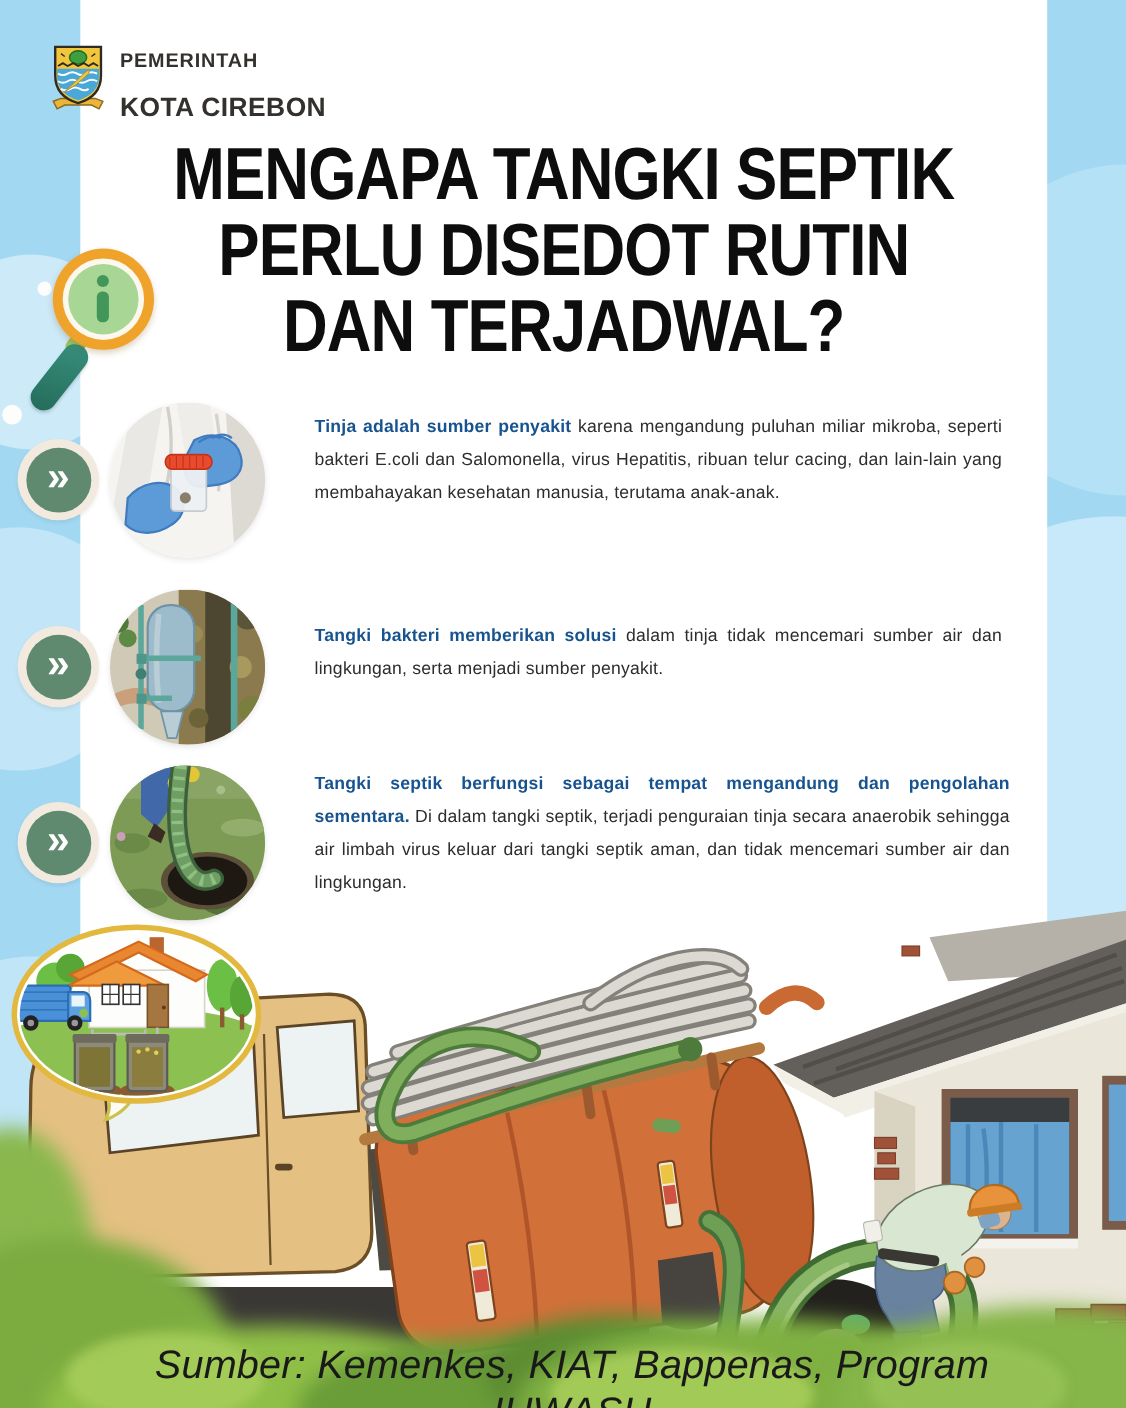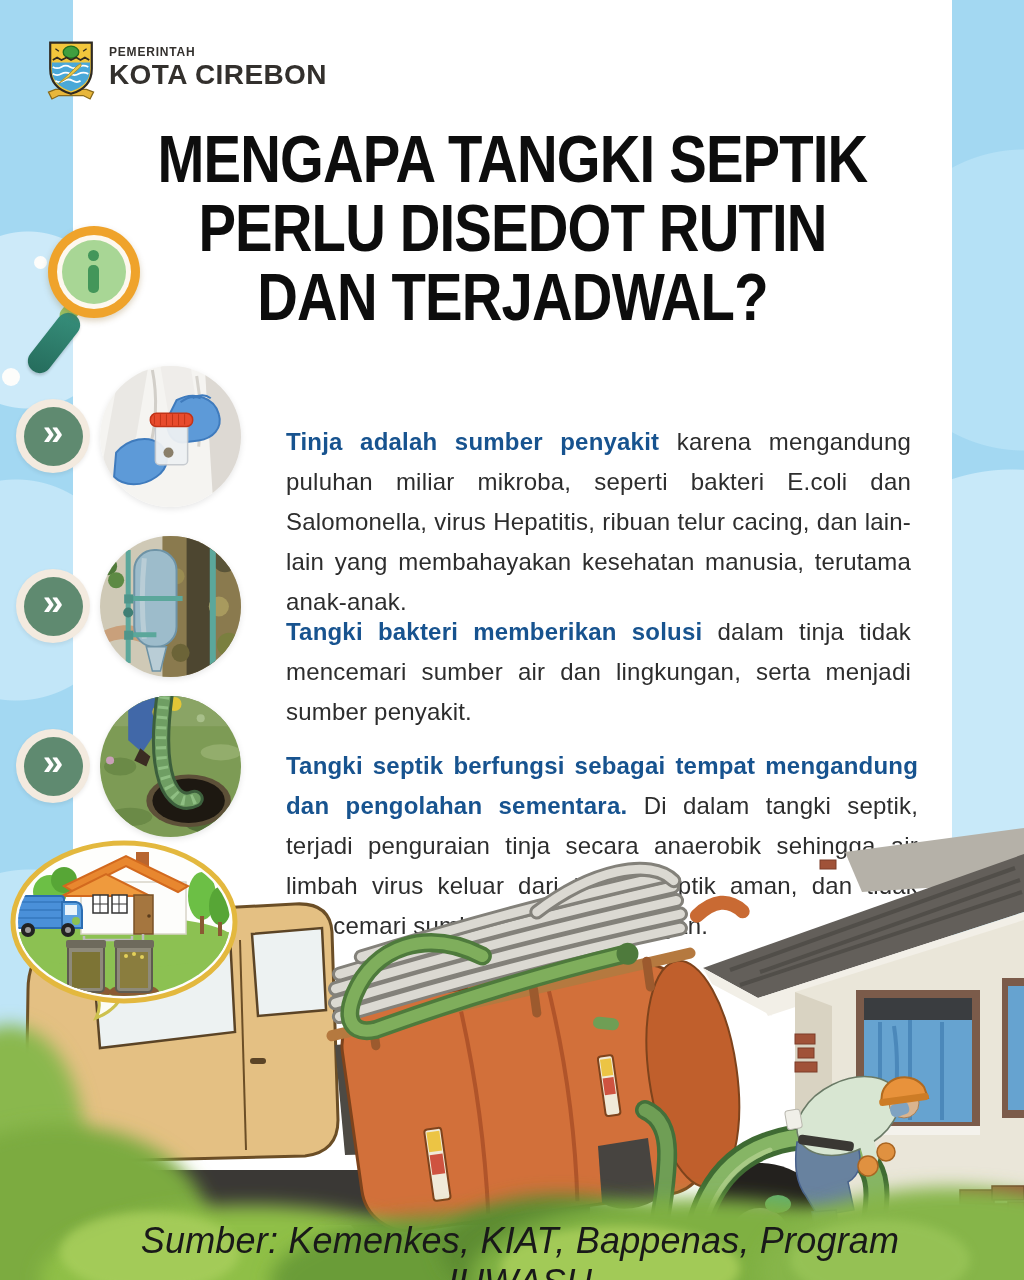--- a/index.html
+++ b/index.html
@@ -10,22 +10,22 @@
       radial-gradient(circle at 28px 320px,#cdeaf9 0 88px,rgba(205,234,249,0) 89px),
       radial-gradient(circle at 16px 590px,#c2e6f8 0 110px,rgba(194,230,248,0) 111px),
       radial-gradient(circle at 1012px 660px,#c8e9f9 0 190px,rgba(200,233,249,0) 191px),
       radial-gradient(circle at 1024px 300px,#b5e1f6 0 150px,rgba(181,225,246,0) 151px),
       radial-gradient(circle at 30px 1000px,#bfe5f7 0 130px,rgba(191,229,247,0) 131px);}
   .abs{position:absolute;}
   #white-panel{left:73px;top:0;width:879px;height:1280px;background:#ffffff;z-index:1;}
   
   #logo{left:45px;top:40px;z-index:3;display:flex;align-items:flex-start;}
   #org-text{margin-left:12px;padding-top:6px;line-height:1.05;color:#33302d;}
-  #org-line1{font-size:12px;font-weight:bold;letter-spacing:.8px;}
-  #org-line2{font-size:28px;font-weight:bold;letter-spacing:.4px;margin-top:1px;}
+  #org-line1{font-size:18px;font-weight:bold;letter-spacing:.8px;}
+  #org-line2{font-size:24px;font-weight:bold;letter-spacing:.4px;margin-top:20px;}
   
   #title{left:73px;top:124px;width:879px;text-align:center;z-index:3;color:#0d0d0d;
     font-weight:bold;font-size:67px;line-height:1.03;letter-spacing:-1px;
     transform:scaleX(.84);transform-origin:center top;}
   
   #magnifier{left:30px;top:222px;width:120px;height:160px;z-index:3;}
   #mag-handle{position:absolute;left:12px;top:86px;width:24px;height:70px;border-radius:13px;
     background:linear-gradient(160deg,#37907c,#256b5b);transform:rotate(38deg);box-shadow:1px 2px 3px rgba(0,0,0,.18);}
   #mag-neck{position:absolute;left:33px;top:76px;width:16px;height:26px;border-radius:7px;background:#9bc266;transform:rotate(38deg);}
   #mag-ring{position:absolute;left:18px;top:4px;width:92px;height:92px;border-radius:50%;
@@ -34,21 +34,21 @@
   #mag-lens{position:absolute;left:32px;top:18px;width:64px;height:64px;border-radius:50%;background:#a8d695;}
   #info-dot{position:absolute;left:58px;top:28px;width:11px;height:11px;border-radius:50%;background:#43965a;}
   #info-stem{position:absolute;left:58px;top:43px;width:11px;height:28px;border-radius:5px;background:#43965a;}
   .deco-dot{border-radius:50%;background:#fdfdfb;z-index:2;}
   
   .badge{width:74px;height:74px;border-radius:50%;background:#f3eadf;z-index:3;display:flex;align-items:center;justify-content:center;box-shadow:0 2px 4px rgba(0,0,0,.08);}
   .badge-inner{width:59px;height:59px;border-radius:50%;background:#5f8a70;display:flex;align-items:center;justify-content:center;}
   .badge-glyph{color:#fff;font-size:37px;font-weight:bold;line-height:1;padding-bottom:7px;}
   .photo{width:141px;height:141px;border-radius:50%;overflow:hidden;z-index:3;box-shadow:0 2px 6px rgba(0,0,0,.10);}
   .photo svg{display:block;}
-  .para{z-index:3;font-size:24px;line-height:40px;color:#2d2d2d;text-align:justify;letter-spacing:.2px;margin-top:48px;}
+  .para{z-index:3;font-size:16px;line-height:30px;color:#2d2d2d;text-align:justify;letter-spacing:.2px;}
   .para .lead{color:#17538f;font-weight:bold;}
   
   #bubble{left:6px;top:840px;width:238px;height:188px;z-index:5;}
   #illustration{left:0;top:820px;width:1024px;height:460px;z-index:4;}
   #source-text{left:120px;top:1220px;width:800px;text-align:center;z-index:6;
     font-size:36px;font-style:italic;color:#191919;letter-spacing:.2px;}
 </style>
 </head>
 <body>
 

